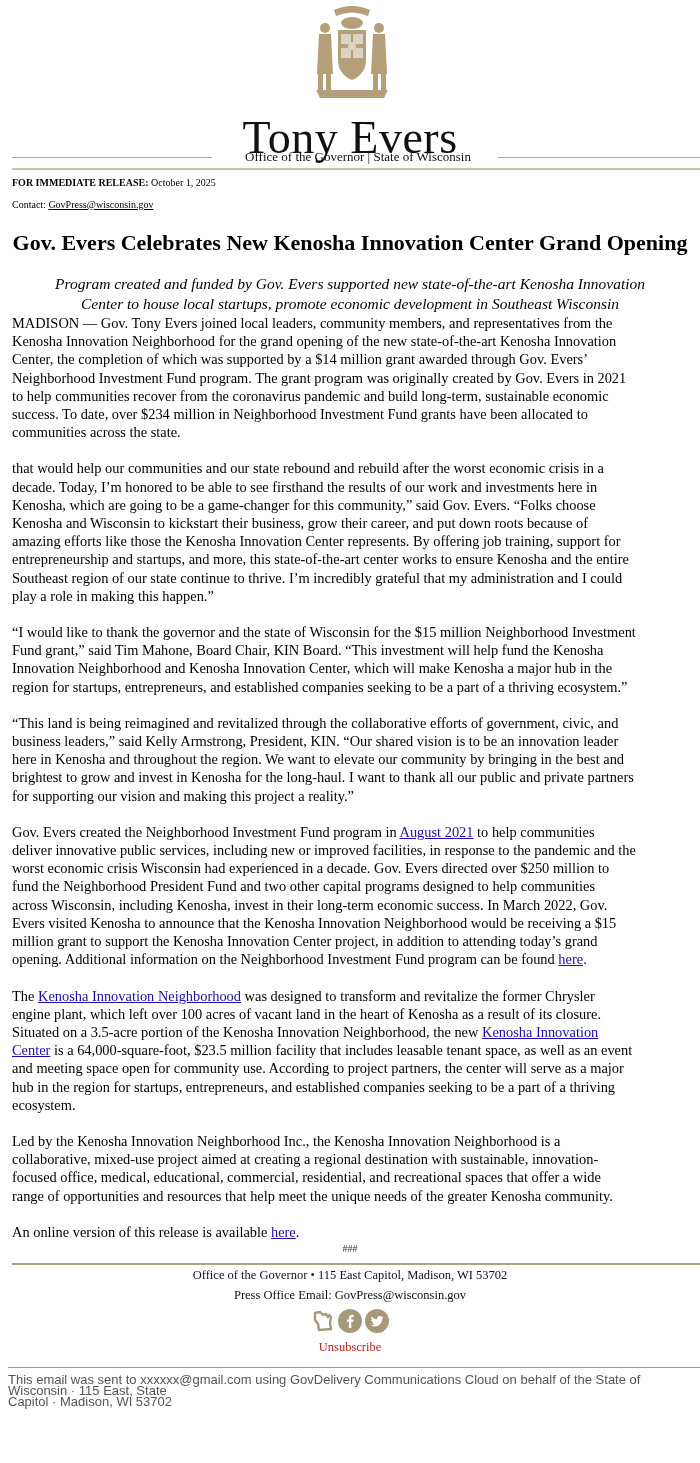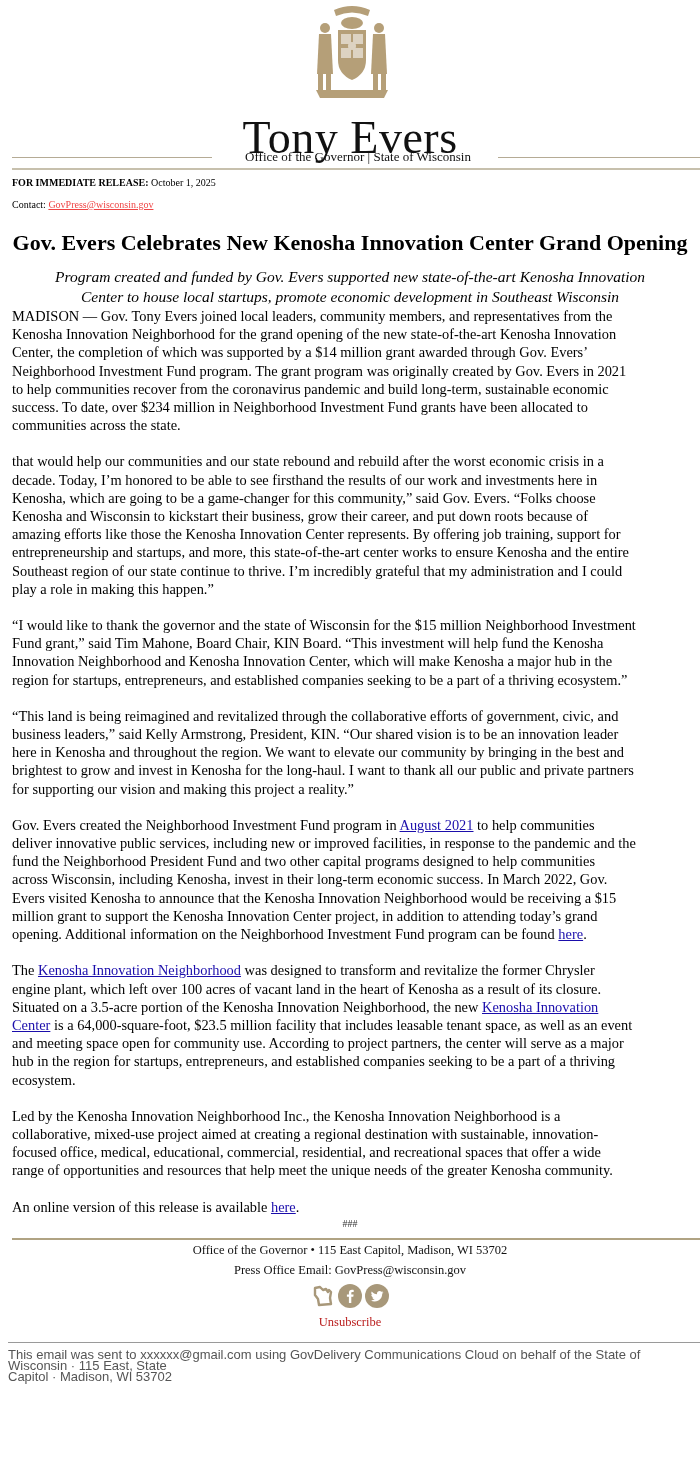--- a/index.html
+++ b/index.html
@@ -10,24 +10,24 @@
   .subline { position: absolute; top: 148px; left: 0; right: 0; height: 18px; }
   .subline .rule { position: absolute; top: 9px; height: 1px; background: #b5ab95; }
   .subline .rule.l { left: 12px; width: 200px; }
   .subline .rule.r { left: 498px; right: 0; }
   .subline .txt { position: absolute; left: 226px; width: 264px; top: 0; font-size: 13px; line-height: 18px; text-align: center; color: #111; }
   .hdr-rule { position: absolute; top: 168px; left: 12px; right: 0; height: 2px; background: #c7c0ad; }
 
   .meta { padding: 4px 12px 0 12px; font-size: 10px; line-height: 22px; }
   .meta b { font-weight: bold; }
   a { color: #1a0dab; text-decoration: underline; }
-  .meta a { color: #ef4444; }
+  .meta a { color: #000000; }
 
   h1 { margin: 14px 0 0 0; font-size: 22px; line-height: 26px; font-weight: bold; text-align: center; padding: 0 10px; }
-  .sub { margin: 11px 0 0 0; font-style: italic; font-size: 15.5px; line-height: 20px; text-align: center; white-space: nowrap; }
+  .sub { margin: 18px 0 0 0; font-style: italic; font-size: 15.5px; line-height: 20px; text-align: center; white-space: nowrap; }
   .body { padding: 0 0 0 12px; font-size: 14.4px; line-height: 18.2px; }
   .body p { margin: 0 0 18px 0; white-space: nowrap; }
   .body p .ln { display: block; }
   .hash { text-align: center; font-size: 10px; line-height: 12px; margin-top: 2px; color: #333; }
 
   .footer-rule { height: 2px; background: #b0a383; margin: 8px 0 0 12px; }
   .footer { text-align: center; font-size: 12.5px; line-height: 20px; color: #111; }
   .social { display: flex; justify-content: center; gap: 3px; margin: 4px 0 4px 0; height: 24px; align-items: center; }
   .social .ico { width: 24px; height: 24px; display: inline-block; }
   .unsub { font-size: 12.5px; line-height: 18px; color: #111; }
@@ -110,20 +110,21 @@
   <p>
     <span class="ln">“This land is being reimagined and revitalized through the collaborative efforts of government, civic, and</span>
     <span class="ln">business leaders,” said Kelly Armstrong, President, KIN. “Our shared vision is to be an innovation leader</span>
     <span class="ln">here in Kenosha and throughout the region. We want to elevate our community by bringing in the best and</span>
     <span class="ln">brightest to grow and invest in Kenosha for the long-haul. I want to thank all our public and private partners</span>
     <span class="ln">for supporting our vision and making this project a reality.”</span>
   </p>
   <p>
     <span class="ln"><span>Gov. Evers created the Neighborhood Investment Fund program in </span><a href="#">August 2021</a><span> to help communities</span></span>
     <span class="ln">deliver innovative public services, including new or improved facilities, in response to the pandemic and the</span>
+    <span class="ln">worst economic crisis Wisconsin had experienced in a decade. Gov. Evers directed over $250 million to</span>
     <span class="ln">fund the Neighborhood President Fund and two other capital programs designed to help communities</span>
     <span class="ln">across Wisconsin, including Kenosha, invest in their long-term economic success. In March 2022, Gov.</span>
     <span class="ln">Evers visited Kenosha to announce that the Kenosha Innovation Neighborhood would be receiving a $15</span>
     <span class="ln">million grant to support the Kenosha Innovation Center project, in addition to attending today’s grand</span>
     <span class="ln"><span>opening. Additional information on the Neighborhood Investment Fund program can be found </span><a href="#">here</a><span>.</span></span>
   </p>
   <p>
     <span class="ln"><span>The </span><a href="#">Kenosha Innovation Neighborhood</a><span> was designed to transform and revitalize the former Chrysler</span></span>
     <span class="ln">engine plant, which left over 100 acres of vacant land in the heart of Kenosha as a result of its closure.</span>
     <span class="ln"><span>Situated on a 3.5-acre portion of the Kenosha Innovation Neighborhood, the new </span><a href="#">Kenosha Innovation</a></span>

